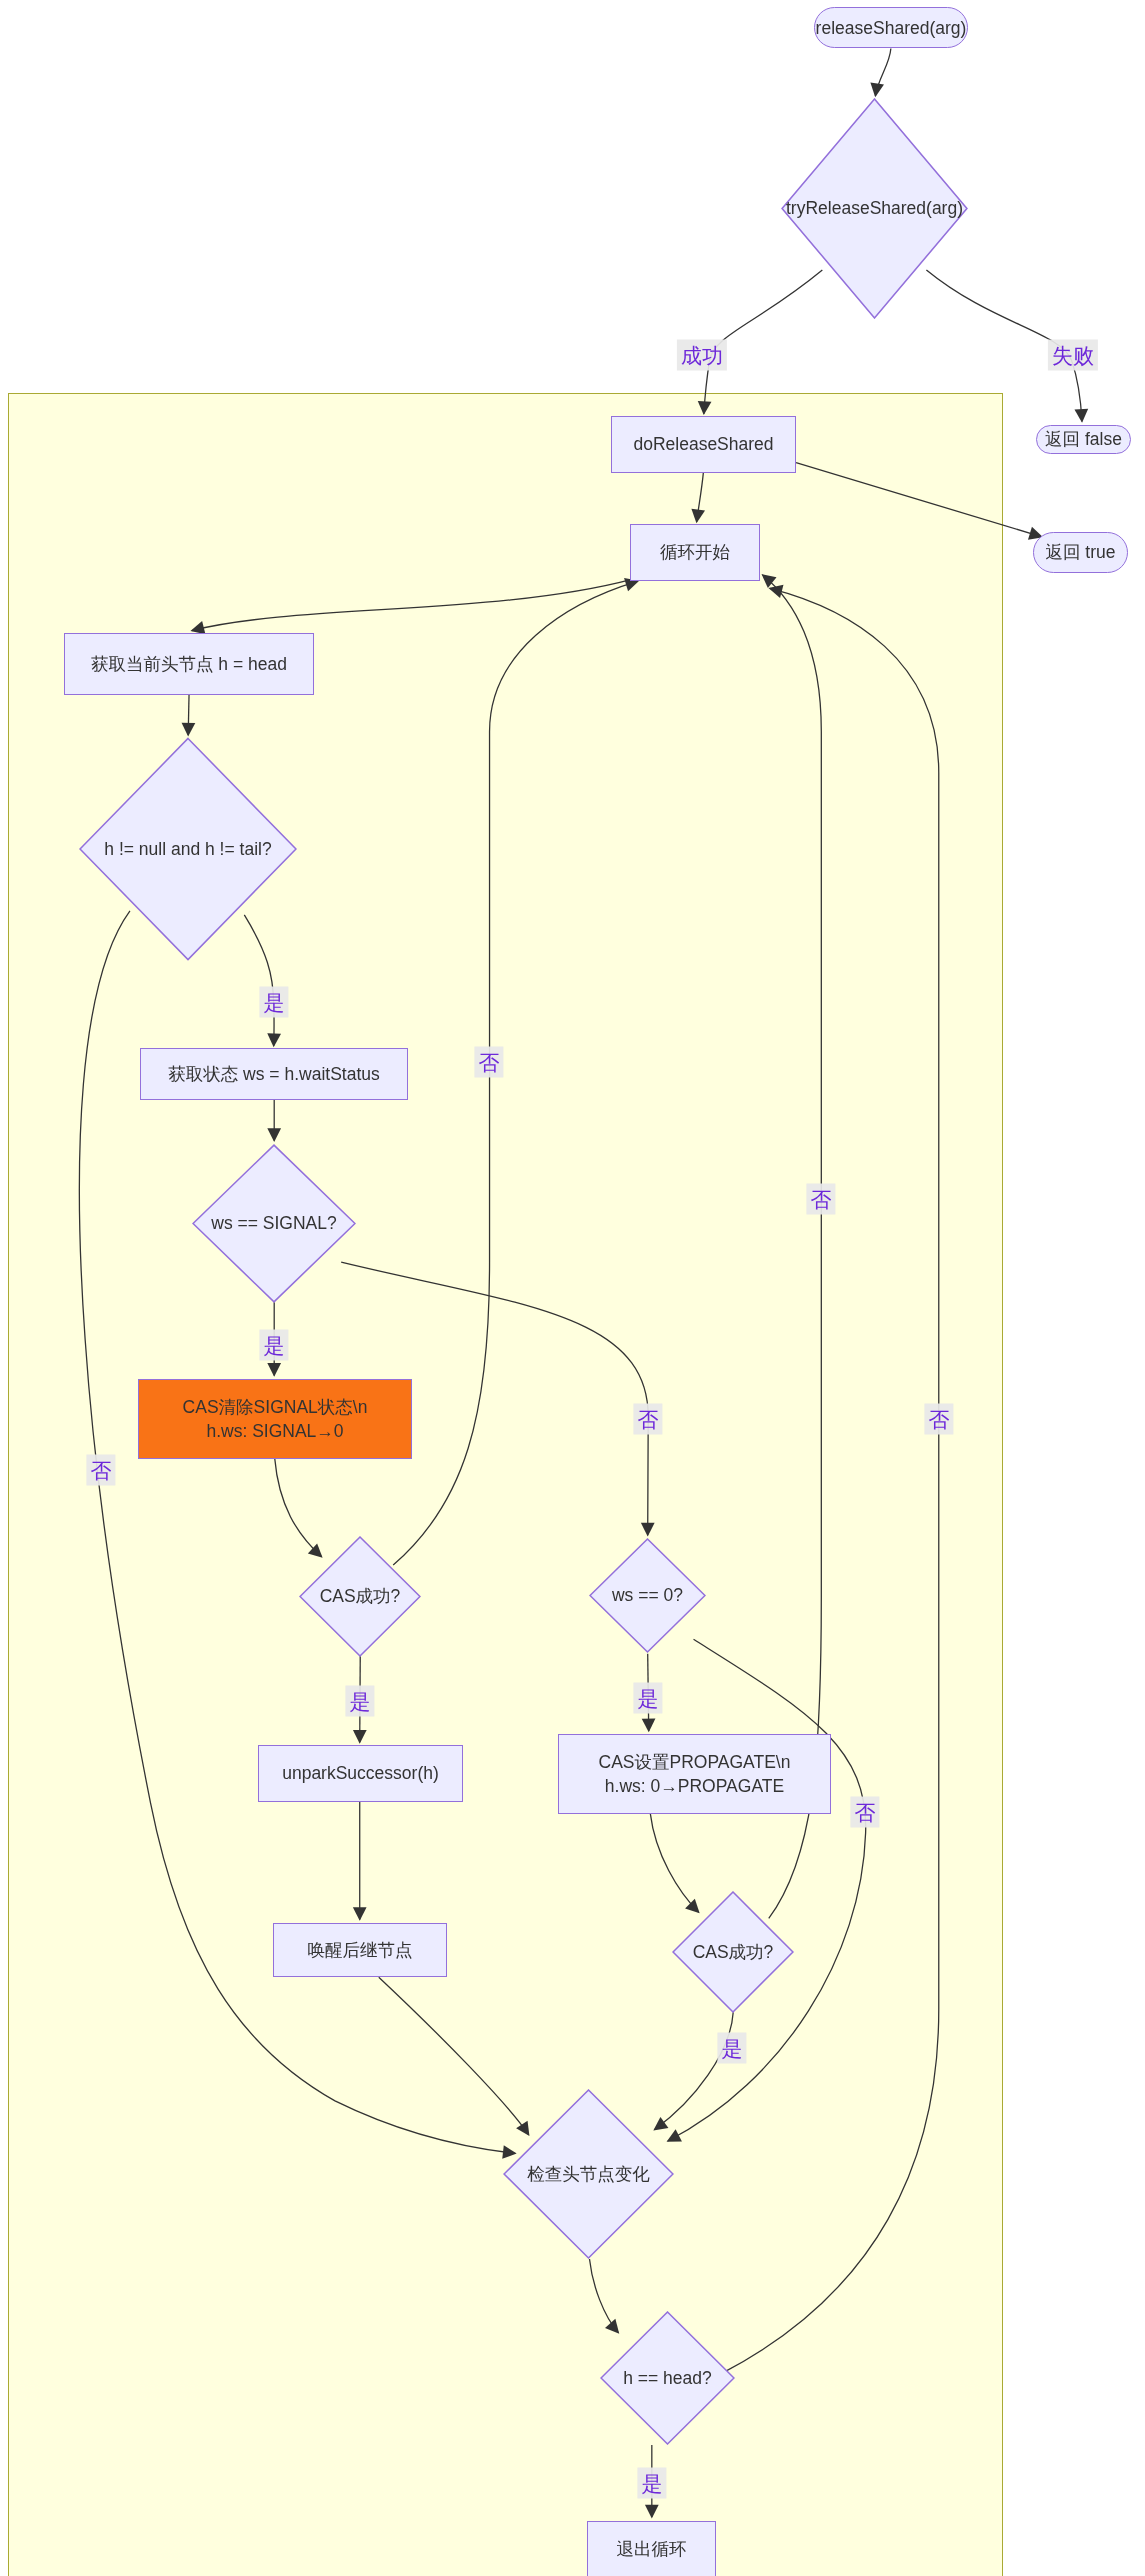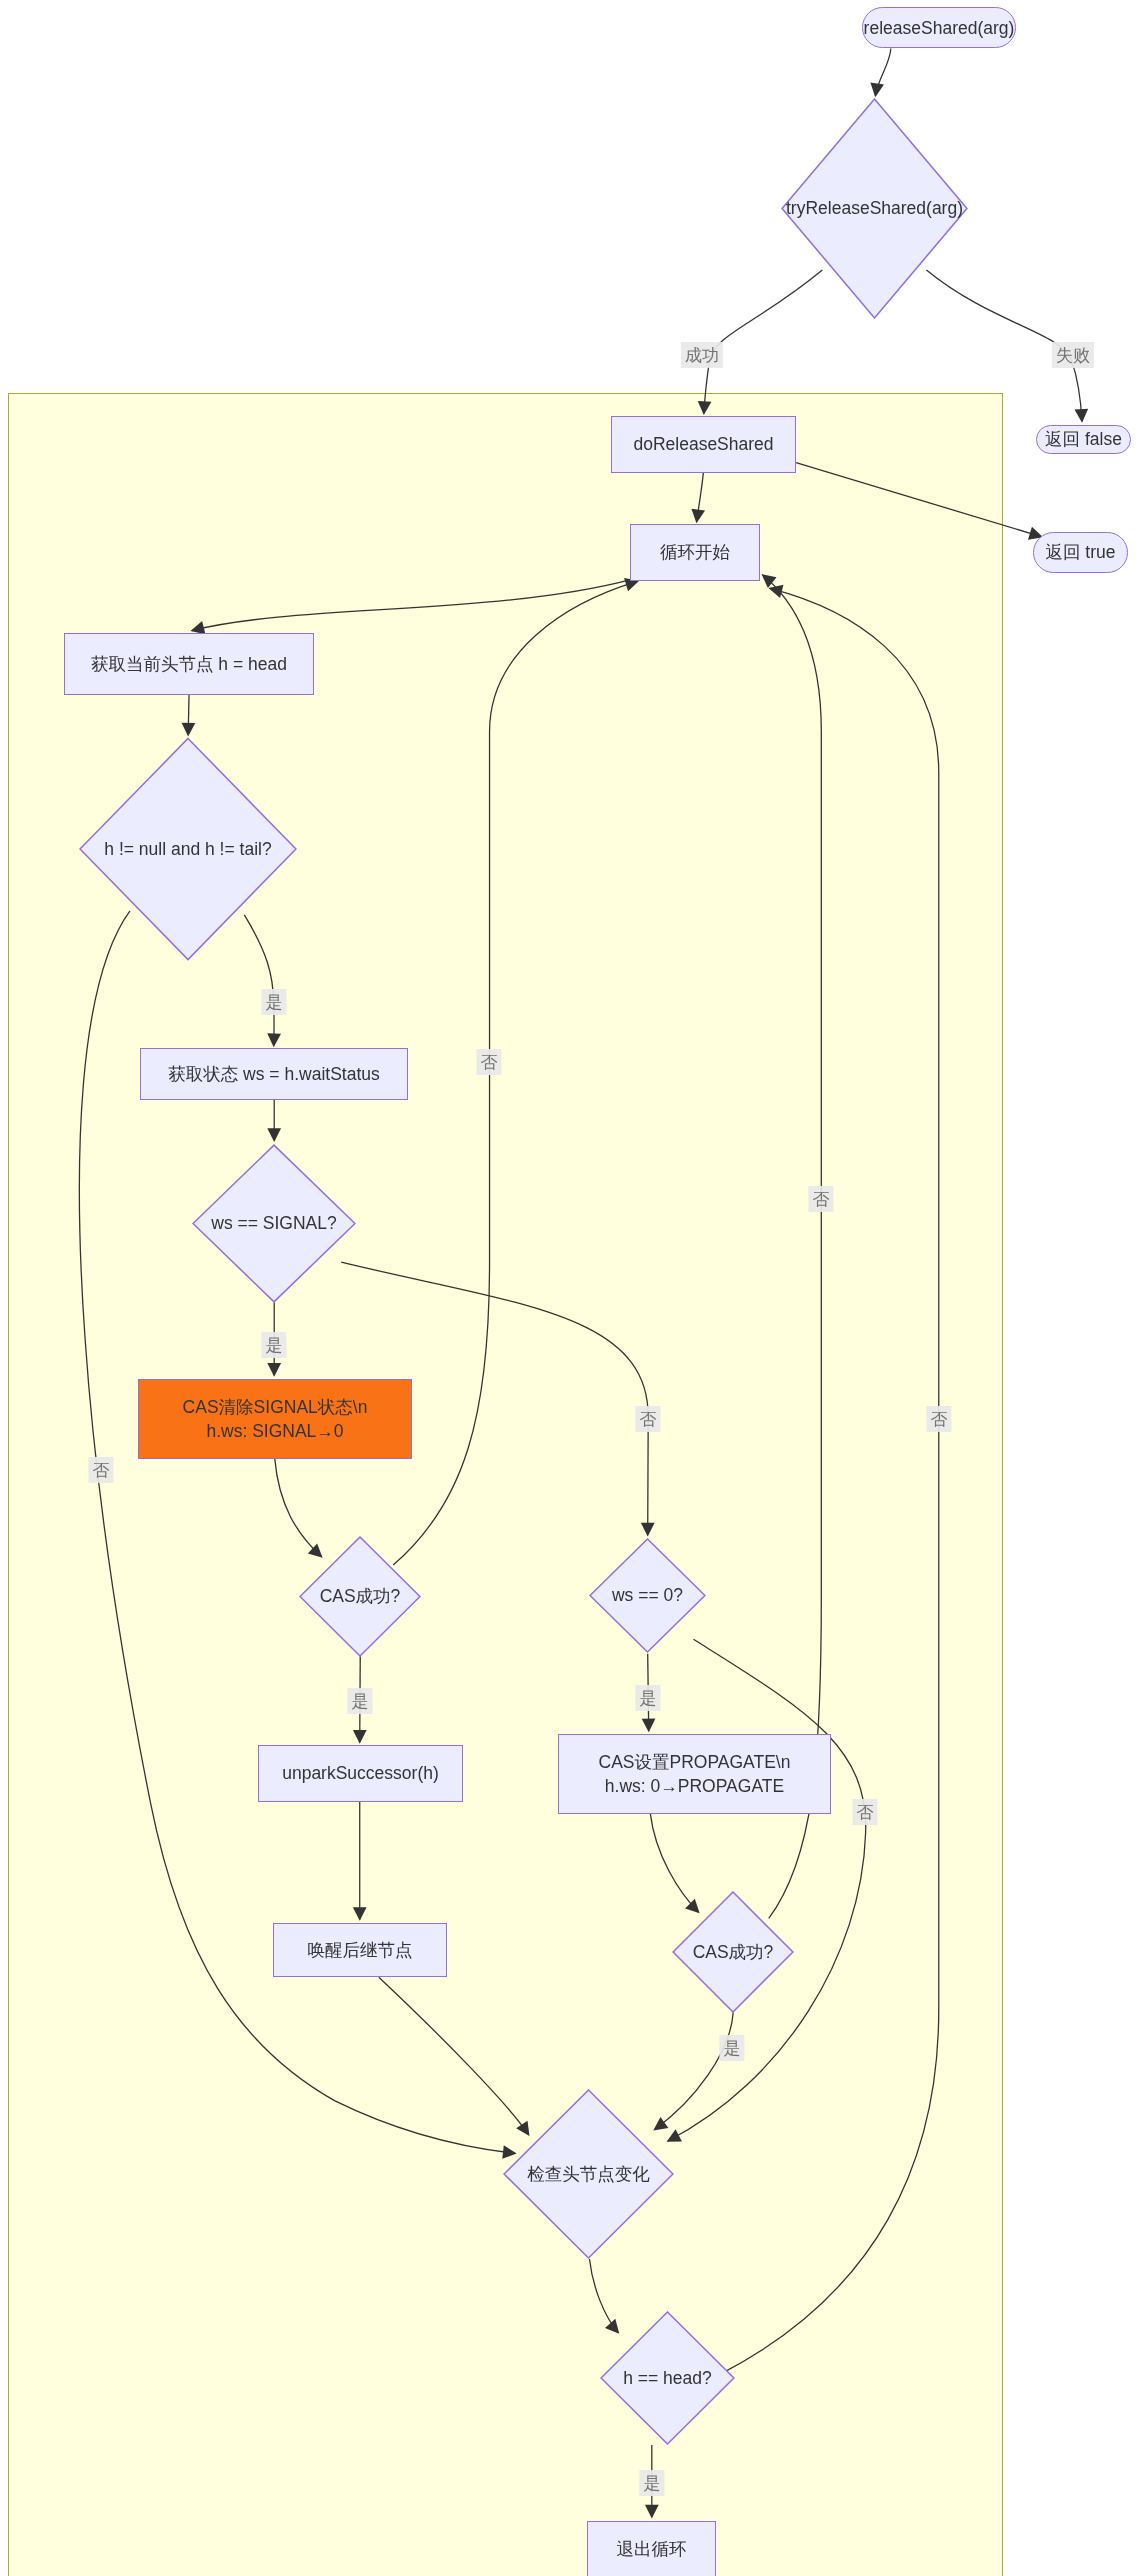--- a/index.html
+++ b/index.html
@@ -34,22 +34,22 @@
   }
   .node.rect{background:#ECECFF;border:1.5px solid #9370DB;}
   .node.stadium{background:#ECECFF;border:1.5px solid #9370DB;}
   .node.diamond{background:transparent;border:none;}
   .node .shape-svg{position:absolute;left:0;top:0;}
   .node .node-label{position:relative;z-index:2;padding:0 5.2px;}
   .edge-label{
     position:absolute;
     transform:translate(-50%,-50%);
     background:rgba(232,232,232,0.92);
-    color:#737373;
-    font-size:17px;
+    color:#6d28d9;
+    font-size:21px;
     padding:1.5px 4.1px;
     white-space:nowrap;
     z-index:3;
   }
 </style>
 </head>
 <body>
 
 <div id="canvas" style="width: 1146px; height: 2616px; background: rgb(255, 255, 255);">
   <div id="cluster" style="left: 8.2px; top: 393px; width: 995px; height: 2211px; background: rgb(255, 255, 222); border-color: rgb(170, 170, 51);"></div>
@@ -79,21 +79,21 @@
       <path d="M1492,3724 C1578,3608 1594,3420 1594,3100 L1594,1420 C1594,1258 1542,1166 1480,1116" fill="none" stroke="#333333" stroke-width="2.5" marker-end="url(#arrow)"></path>
       <path d="M1423,3906 C1418,3984 1348,4078 1270,4134" fill="none" stroke="#333333" stroke-width="2.5" marker-end="url(#arrow)"></path>
       <path d="M735,3838 C852,3948 986,4084 1026,4144" fill="none" stroke="#333333" stroke-width="2.5" marker-end="url(#arrow)"></path>
       <path d="M698,3498 L698,3726" fill="none" stroke="#333333" stroke-width="2.5" marker-end="url(#arrow)"></path>
       <path d="M532,2134 L532,2214" fill="none" stroke="#333333" stroke-width="2.5" marker-end="url(#arrow)"></path>
       <path d="M1144,4385 C1150,4438 1172,4496 1200,4528" fill="none" stroke="#333333" stroke-width="2.5" marker-end="url(#arrow)"></path>
       <path d="M1265,4746 L1265,4886" fill="none" stroke="#333333" stroke-width="2.5" marker-end="url(#arrow)"></path>
       <path d="M1399,4608 C1700,4452 1822,4200 1822,3900 L1822,1500 C1822,1282 1650,1182 1494,1142" fill="none" stroke="#333333" stroke-width="2.5" marker-end="url(#arrow)"></path>
     </svg>
   <div id="nodes-layer">
-      <div class="node stadium" style="left: 814px; top: 7.2px; width: 154px; height: 41px; border-radius: 20.6px; background: rgb(236, 236, 255); border-color: rgb(147, 112, 219); margin-left: 48px;">
+      <div class="node stadium" style="left: 814px; top: 7.2px; width: 154px; height: 41px; border-radius: 20.6px; background: rgb(236, 236, 255); border-color: rgb(147, 112, 219);">
         <div class="node-label"><span>releaseShared(arg)</span></div>
       </div>
       <div class="node diamond" style="left: 781px; top: 98px; width: 187px; height: 221px;">
         <svg width="187" height="221" class="shape-svg" viewBox="0 0 362 428">
           <polygon points="181,2 360,214 181,426 2,214" fill="#ECECFF" stroke="#9370DB" stroke-width="3"></polygon>
         </svg>
         <div class="node-label"><span>tryReleaseShared(arg)</span></div>
       </div>
       <div class="node stadium" style="left: 1036px; top: 425px; width: 95px; height: 29px; border-radius: 20px; background: rgb(236, 236, 255); border-color: rgb(147, 112, 219); text-align: center;">
         <div class="node-label"><span>返回 false</span></div>

